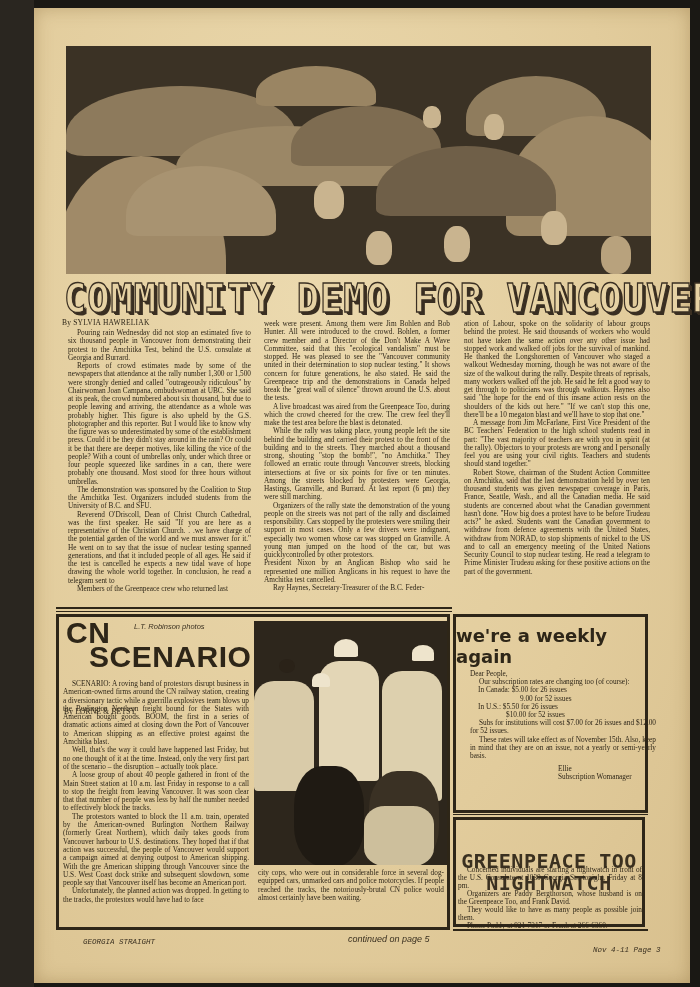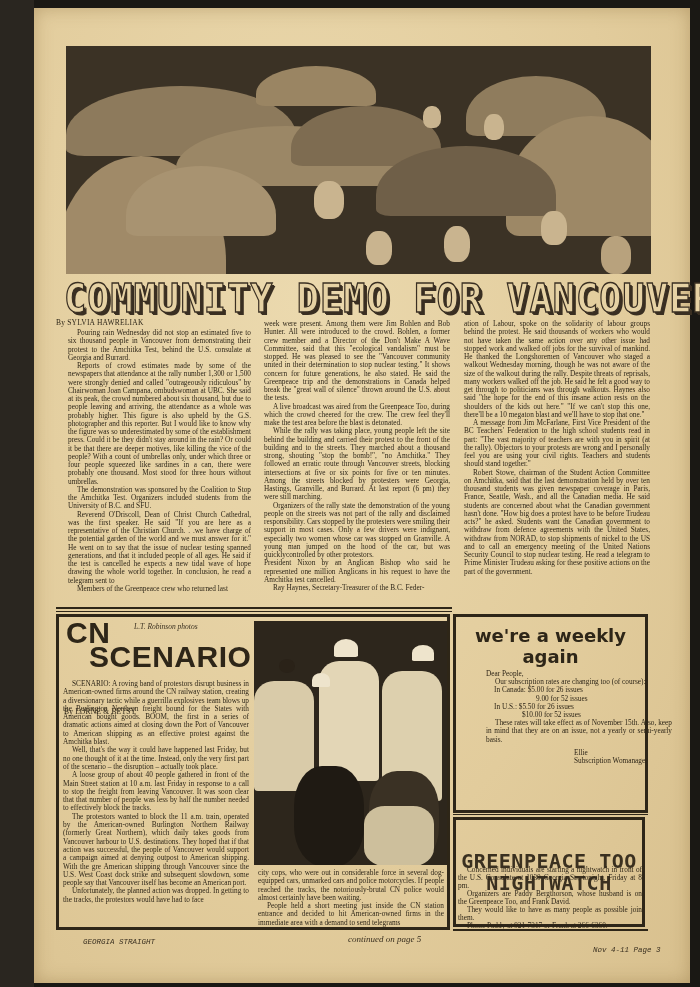--- a/index.html
+++ b/index.html
@@ -37,29 +37,29 @@
   .col p.noind { text-indent: 0; }
   .box {
     position: absolute; border: 3px solid #2e2618;
   }
   .rule-h { position:absolute; height:2px; background:#2e2618; }
   .cn-title {
     position:absolute; font-family: "Liberation Sans", sans-serif; font-weight:bold;
     color:#2e2618; line-height: 27px; font-size: 30px; letter-spacing: 0.5px;
   }
   .credit {
-    position:absolute; font-family: Liberation Serif, serif; font-style: italic;
+    position:absolute; font-family: Liberation Sans, sans-serif; font-style: italic;
     font-size: 7.5px; color:#3a3020;
   }
   .cn-photo {
     position:absolute; left: 254px; top: 621px; width: 193px; height: 244px; background:#2d261c; overflow:hidden;
   }
   .weekly-title {
     position:absolute; font-family: "DejaVu Sans", sans-serif; font-weight:bold;
-    color:#2e2618; text-align:center; font-size: 18px; line-height: 20px;
+    color:#2e2618; text-align:left; font-size: 18px; line-height: 20px;
   }
   .gp-title {
     position:absolute; font-family: "DejaVu Sans Mono", monospace; font-weight:bold;
     color:#3a3020; text-align:center; font-size: 20px; line-height: 22px; letter-spacing: 0.5px; margin-top: 30px;
   }
   .footer {
     position:absolute; font-family: "Liberation Mono", monospace; font-style: italic;
     font-size: 7.5px; color:#3a3020;padding-left:27px;
   }
 </style>
@@ -83,21 +83,21 @@
   <div class="face" style="left:300px;top:185px;width:26px;height:34px;"></div>
   <div class="face" style="left:378px;top:180px;width:26px;height:36px;"></div>
   <div class="face" style="left:475px;top:165px;width:26px;height:34px;"></div>
   <div class="face" style="left:535px;top:190px;width:30px;height:38px;background:#b8a27d;"></div>
   <div class="face" style="left:418px;top:68px;width:20px;height:26px;"></div>
   <div class="face" style="left:357px;top:60px;width:18px;height:22px;"></div>
 </div>
 
 <div class="headline">COMMUNITY DEMO FOR VANCOUVER</div>
 
-<div class="byline" style="left:56px;top:318px;">By SYLVIA HAWRELIAK</div>
+<div class="byline" style="left:62px;top:318px;">By SYLVIA HAWRELIAK</div>
 
 <div class="col" style="left:68px;top:329px;width:183px;">
   <p>Pouring rain Wednesday did not stop an estimated five to six thousand people in Vancouver from demonstrating their protest to the Amchitka Test, behind the U.S. consulate at Georgia and Burrard.</p>
   <p>Reports of crowd estimates made by some of the newspapers that attendance at the rally number 1,300 or 1,500 were strongly denied and called "outrageously ridiculous" by Chairwoman Joan Campana, ombudswoman at UBC. She said at its peak, the crowd numbered about six thousand, but due to people leaving and arriving, the attendance as a whole was probably higher. This figure is also upheld by the G.S. photographer and this reporter. But I would like to know why the figure was so underestimated by some of the establishment press. Could it be they didn't stay around in the rain? Or could it be that there are deeper motives, like killing the vice of the people? With a count of umbrellas only, under which three or four people squeezed like sardines in a can, there were probably one thousand. Most stood for three hours without umbrellas.</p>
   <p>The demonstration was sponsored by the Coalition to Stop the Amchitka Test. Organizers included students from the University of B.C. and SFU.</p>
   <p>Reverend O'Driscoll, Dean of Christ Church Cathedral, was the first speaker. He said "If you are here as a representative of the Christian Church. . .we have charge of the potential garden of the world and we must answer for it." He went on to say that the issue of nuclear testing spanned generations, and that it included people of all ages. He said if the test is cancelled he expects a new tidal wave of hope drawing the whole world together. In conclusion, he read a telegram sent to</p>
   <p>Members of the Greenpeace crew who returned last</p>
 </div>
 
 <div class="col" style="left:264px;top:320px;width:186px;">
@@ -141,41 +141,41 @@
   <div style="position:absolute;left:158px;top:24px;width:22px;height:16px;background:#eee4cc;border-radius:50% 50% 10% 10%;"></div>
   <div style="position:absolute;left:58px;top:52px;width:18px;height:14px;background:#eee4cc;border-radius:50% 50% 10% 10%;"></div>
   <div style="position:absolute;left:25px;top:38px;width:16px;height:14px;background:#2a2218;border-radius:50%;"></div>
   <div style="position:absolute;left:40px;top:145px;width:70px;height:100px;background:#1f1a13;border-radius:40%;"></div>
   <div style="position:absolute;left:115px;top:150px;width:70px;height:94px;background:#3a3124;border-radius:40%;"></div>
   <div style="position:absolute;left:110px;top:185px;width:70px;height:60px;background:#cdbf9c;border-radius:30%;"></div>
 </div>
 
 <div class="col" style="left:258px;top:869px;width:186px;line-height:8.3px;">
   <p class="noind">city cops, who were out in considerable force in several dog-equipped cars, unmarked cars and police motorcycles. If people reached the tracks, the notoriously-brutal CN police would almost certainly have been waiting.</p>
-  <p>People held a short meeting just inside the CN station entrance and decided to hit American-owned firms in the immediate area with a demand to send telegrams</p>
 </div>
 <div class="rule-h" style="left:56px;top:928px;width:394px;height:2px;"></div>
 <div class="credit" style="left:348px;top:934px;font-size:9px;">continued on page 5</div>
 
 <div class="box" style="left:453px;top:614px;width:195px;height:199px;"></div>
 <div class="weekly-title" style="left:456px;top:626px;width:189px;">we're a weekly</div>
 <div class="weekly-title" style="left:456px;top:647px;width:189px;">again</div>
-<div class="col" style="left:486px;top:670px;width:186px;line-height:8.2px;">
+<div class="col" style="left:470px;top:670px;width:186px;line-height:8.2px;">
   <p class="noind">Dear People,</p>
   <p>Our subscription rates are changing too (of course):</p>
   <div style="padding-left:8px;">
     <span>In Canada:</span>
     <span>$5.00 for 26 issues</span>
   </div>
   <div style="padding-left:50px;">9.00 for 52 issues</div>
   <div style="padding-left:8px;">
     <span>In U.S.:</span>
     <span>$5.50 for 26 issues</span>
   </div>
   <div style="padding-left:36px;">$10.00 for 52 issues</div>
+  <p>Subs for institutions will cost $7.00 for 26 issues and $12.00 for 52 issues.</p>
   <p>These rates will take effect as of November 15th. Also, keep in mind that they are on an issue, not a yearly or semi-yearly basis.</p>
   <div style="padding-left:88px;margin-top:5px;">Ellie</div>
   <div style="padding-left:88px;">Subscription Womanager</div>
 </div>
 
 <div class="rule-h" style="left:453px;top:814px;width:195px;height:1px;"></div>
 <div class="box" style="left:453px;top:817px;width:192px;height:110px;"></div>
 <div class="gp-title" style="left:456px;top:820px;width:186px;">GREENPEACE TOO</div>
 <div class="gp-title" style="left:456px;top:842px;width:186px;">NIGHTWATCH</div>
 <div class="col" style="left:458px;top:866px;width:184px;line-height:8px;">

